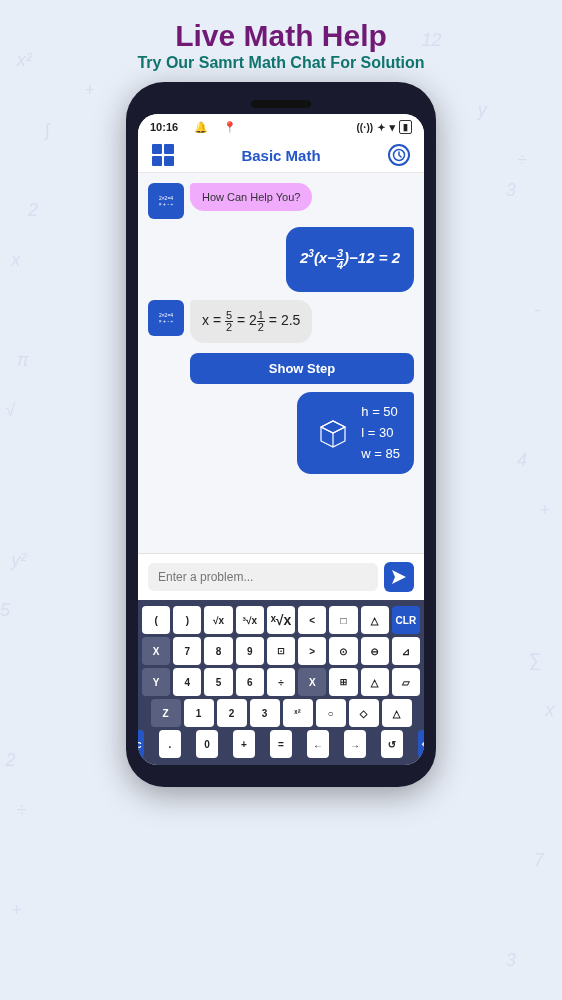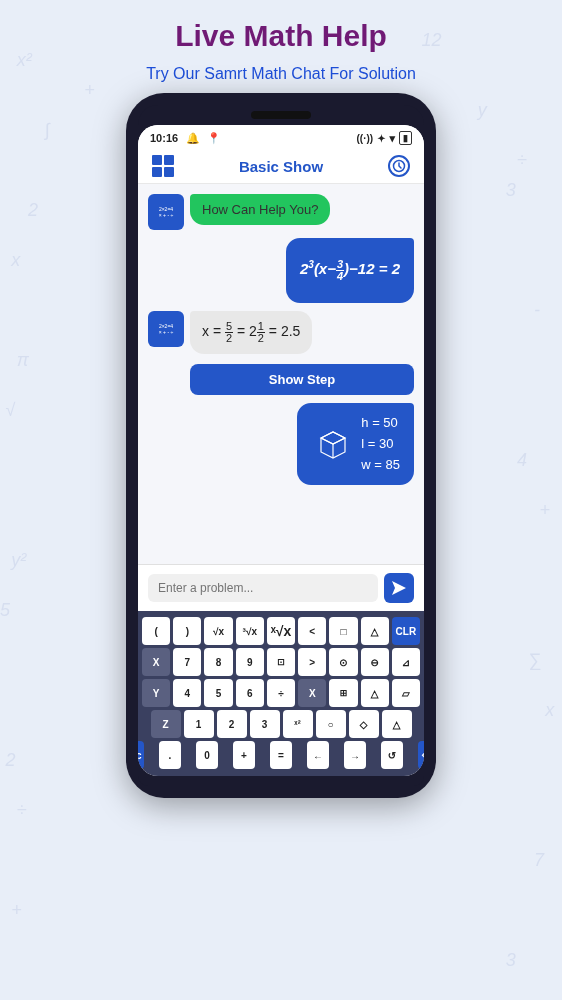--- a/index.html
+++ b/index.html
@@ -35,23 +35,23 @@
       z-index: 2;
     }
     .page-title {
       font-size: 30px;
       font-weight: bold;
       color: #701a75;
       line-height: 1.2;
     }
     .page-subtitle {
       font-size: 16px;
-      font-weight: 400;
-      color: #1d4ed8;
-      margin-top: 11px;
+      font-weight: 700;
+      color: #0f766e;
+      margin-top: 0;
     }
 
     
     .phone-frame {
       position: relative;
       z-index: 3;
       width: 310px;
       margin: 0 auto;
       background: #1a1a2e;
       border-radius: 38px;
@@ -83,21 +83,21 @@
     .status-bar {
       background: #fff;
       display: flex;
       justify-content: space-between;
       align-items: center;
       padding: 6px 12px 4px;
       font-size: 11px;
       font-weight: bold;
       color: #222;
     }
-    .status-left { display: flex; align-items: center; gap: 8px; }
+    .status-left { display: flex; align-items: center; gap: 16px; }
     .status-right { display: flex; align-items: center; gap: 4px; }
 
     
     .app-navbar {
       background: #fff;
       display: flex;
       align-items: center;
       justify-content: space-between;
       padding: 6px 14px;
       border-bottom: 1px solid #e8e8e8;
@@ -158,24 +158,24 @@
       font-size: 6px;
       color: #fff;
       gap: 1px;
     }
     .bot-avatar .calc-row {
       font-size: 5px;
       color: #fff;
       line-height: 1;
     }
     .bot-bubble {
-      background: #22c55e;
+      background: #f0abfc;
       border-radius: 4px 14px 14px 14px;
       padding: 8px 12px;
-      font-size: 13px;
+      font-size: 11px;
       color: #333;
       max-width: 200px;
     }
 
     
     .user-msg-row {
       display: flex;
       justify-content: flex-end;
     }
     .user-bubble {
@@ -392,21 +392,21 @@
       </div>
     </div>
 
     <div class="app-navbar">
       <div class="nav-grid-icon">
         <div></div>
           <div></div>
           <div></div>
           <div></div>
       </div>
-      <div class="nav-title">Basic Show</div>
+      <div class="nav-title">Basic Math</div>
       <div class="nav-history-icon">
         <svg width="14" height="14" viewBox="0 0 14 14" fill="none">
           <circle cx="7" cy="7" r="5.5" stroke="#2456c8" stroke-width="1.5"></circle>
           <polyline points="7,4 7,7 9,9" stroke="#2456c8" stroke-width="1.5" stroke-linecap="round"></polyline>
         </svg>
       </div>
     </div>
 
     <div class="chat-area">
 

